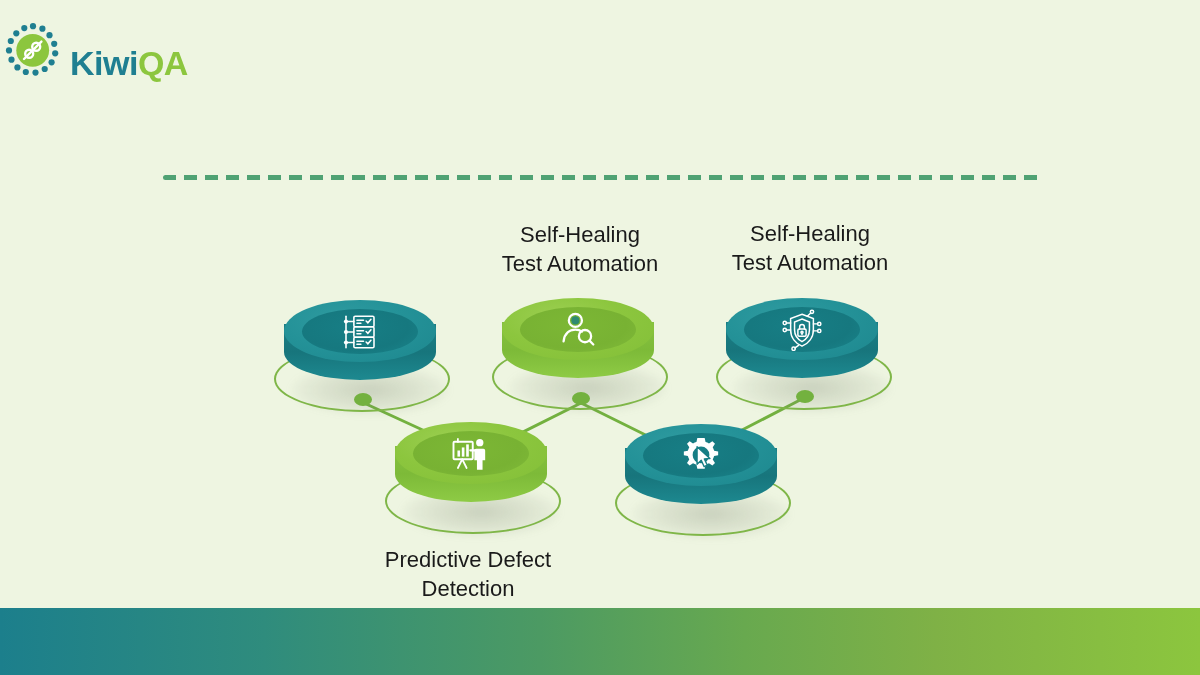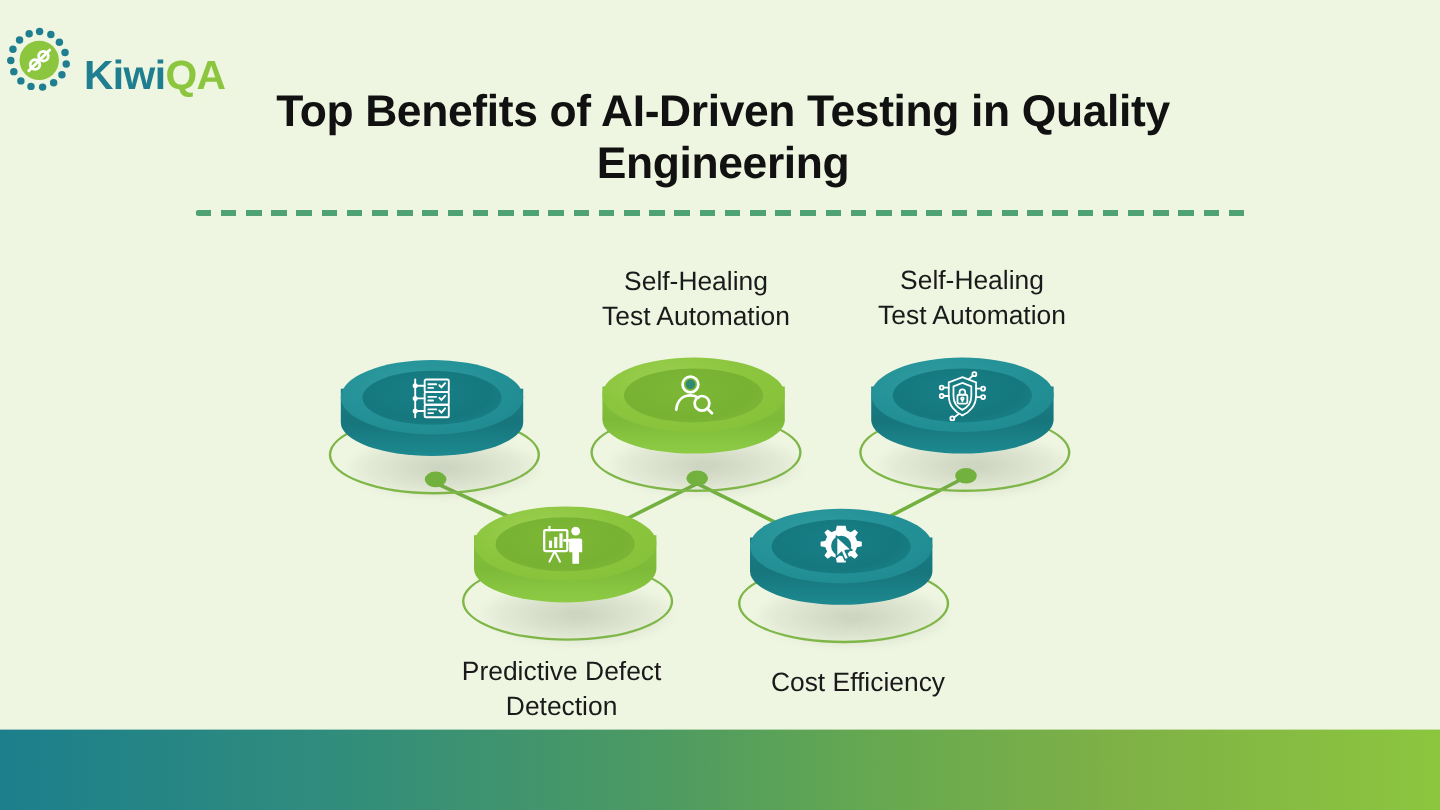--- a/index.html
+++ b/index.html
@@ -229,21 +229,20 @@
           <circle cx="25.2" cy="31.8" r="4.0"></circle>
           <circle cx="32.2" cy="24.8" r="4.0"></circle>
         </g>
       </svg>
     </span>
     <span id="logo-text">
       <span class="logo-kiwi">Kiwi</span><span class="logo-qa">QA</span>
     </span>
   </div>
 
-  <div id="title">Top Benefits of AI-Driven Testing in Quality Engineering</div>
 
   <div id="divider"></div>
 
   <svg id="connectors" viewBox="0 0 1200 675">
     <g stroke="#73b13f" stroke-width="3" fill="none" stroke-linecap="round">
       <line x1="364" y1="403" x2="477" y2="455"></line>
       <line x1="477" y1="455" x2="581" y2="403"></line>
       <line x1="581" y1="403" x2="690" y2="457"></line>
       <line x1="690" y1="457" x2="800" y2="400"></line>
     </g>
@@ -382,17 +381,16 @@
       <div class="well"></div>
       <div class="icon">
         <svg viewBox="0 0 48 48" width="42" height="42" aria-hidden="true">
           <path d="M24 3.5 l4.2 0 l1.0 4.6 a17 17 0 0 1 3.9 1.6 l3.9 -2.6 l3.0 3.0 l-2.6 3.9 a17 17 0 0 1 1.6 3.9 l4.6 1.0 l0 4.2 l-4.6 1.0 a17 17 0 0 1 -1.6 3.9 l2.6 3.9 l-3.0 3.0 l-3.9 -2.6 a17 17 0 0 1 -3.9 1.6 l-1.0 4.6 l-4.2 0 l-4.2 0 l-1.0 -4.6 a17 17 0 0 1 -3.9 -1.6 l-3.9 2.6 l-3.0 -3.0 l2.6 -3.9 a17 17 0 0 1 -1.6 -3.9 l-4.6 -1.0 l0 -4.2 l4.6 -1.0 a17 17 0 0 1 1.6 -3.9 l-2.6 -3.9 l3.0 -3.0 l3.9 2.6 a17 17 0 0 1 3.9 -1.6 l1.0 -4.6 z" fill="#ffffff"></path>
           <circle cx="24" cy="22.8" r="9.6" fill="#177e85"></circle>
           <path d="M19.5 13.5 L19.5 33.5 L24.3 28.8 L27.6 36.2 L31.2 34.5 L27.8 27.3 L34.2 26.8 Z" fill="#ffffff" stroke="#177e85" stroke-width="1.6" stroke-linejoin="round"></path>
         </svg>
       </div>
     </div>
   </div>
-  <div class="label" style="left:605px; top:554px; width:220px;">Cost Efficiency</div>
 
   <div id="bottom-bar" style="background: linear-gradient(90deg, rgb(28, 127, 140) 0%, rgb(47, 140, 125) 22%, rgb(76, 154, 99) 45%, rgb(104, 169, 79) 62%, rgb(127, 177, 70) 78%, rgb(140, 198, 62) 100%);"></div>
 
 </div>
 
 </body></html>

